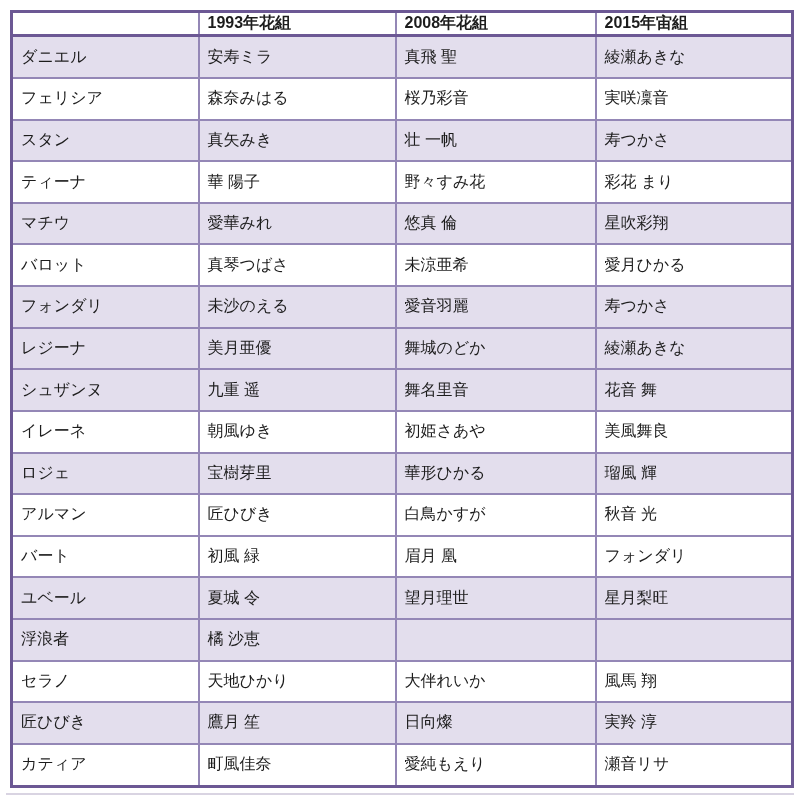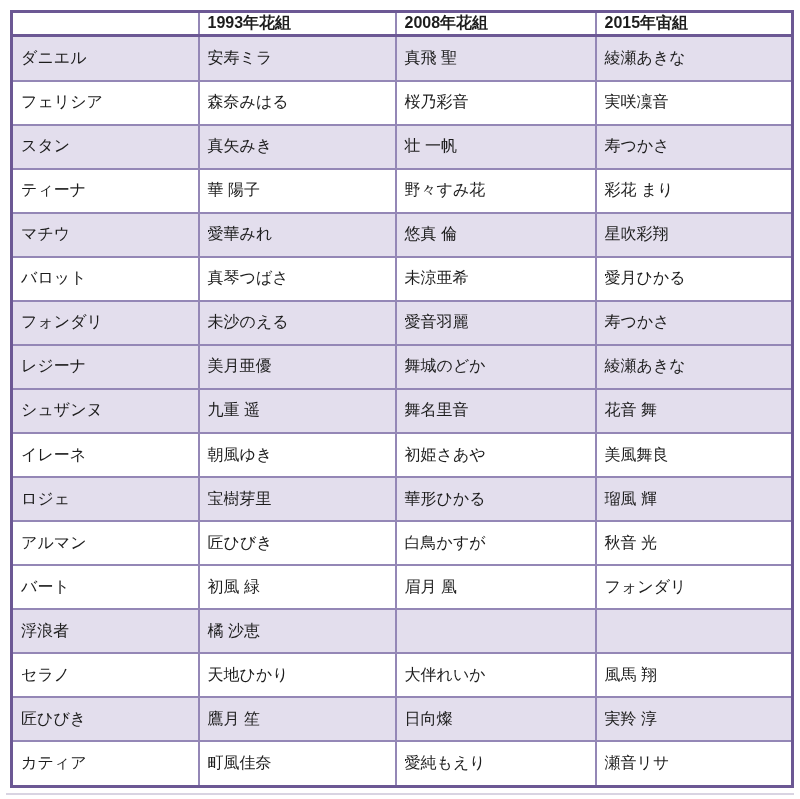--- a/index.html
+++ b/index.html
@@ -154,20 +154,26 @@
           <td>白鳥かすが</td>
           <td>秋音 光</td>
         </tr>
         <tr>
           <th>バート</th>
           <td>初風 緑</td>
           <td>眉月 凰</td>
           <td>フォンダリ</td>
         </tr>
         <tr class="shaded">
+          <th>ユベール</th>
+          <td>夏城 令</td>
+          <td>望月理世</td>
+          <td>星月梨旺</td>
+        </tr>
+        <tr class="shaded">
           <th>浮浪者</th>
           <td>橘 沙恵</td>
           <td></td>
           <td></td>
         </tr>
         <tr>
           <th>セラノ</th>
           <td>天地ひかり</td>
           <td>大伴れいか</td>
           <td>風馬 翔</td>

